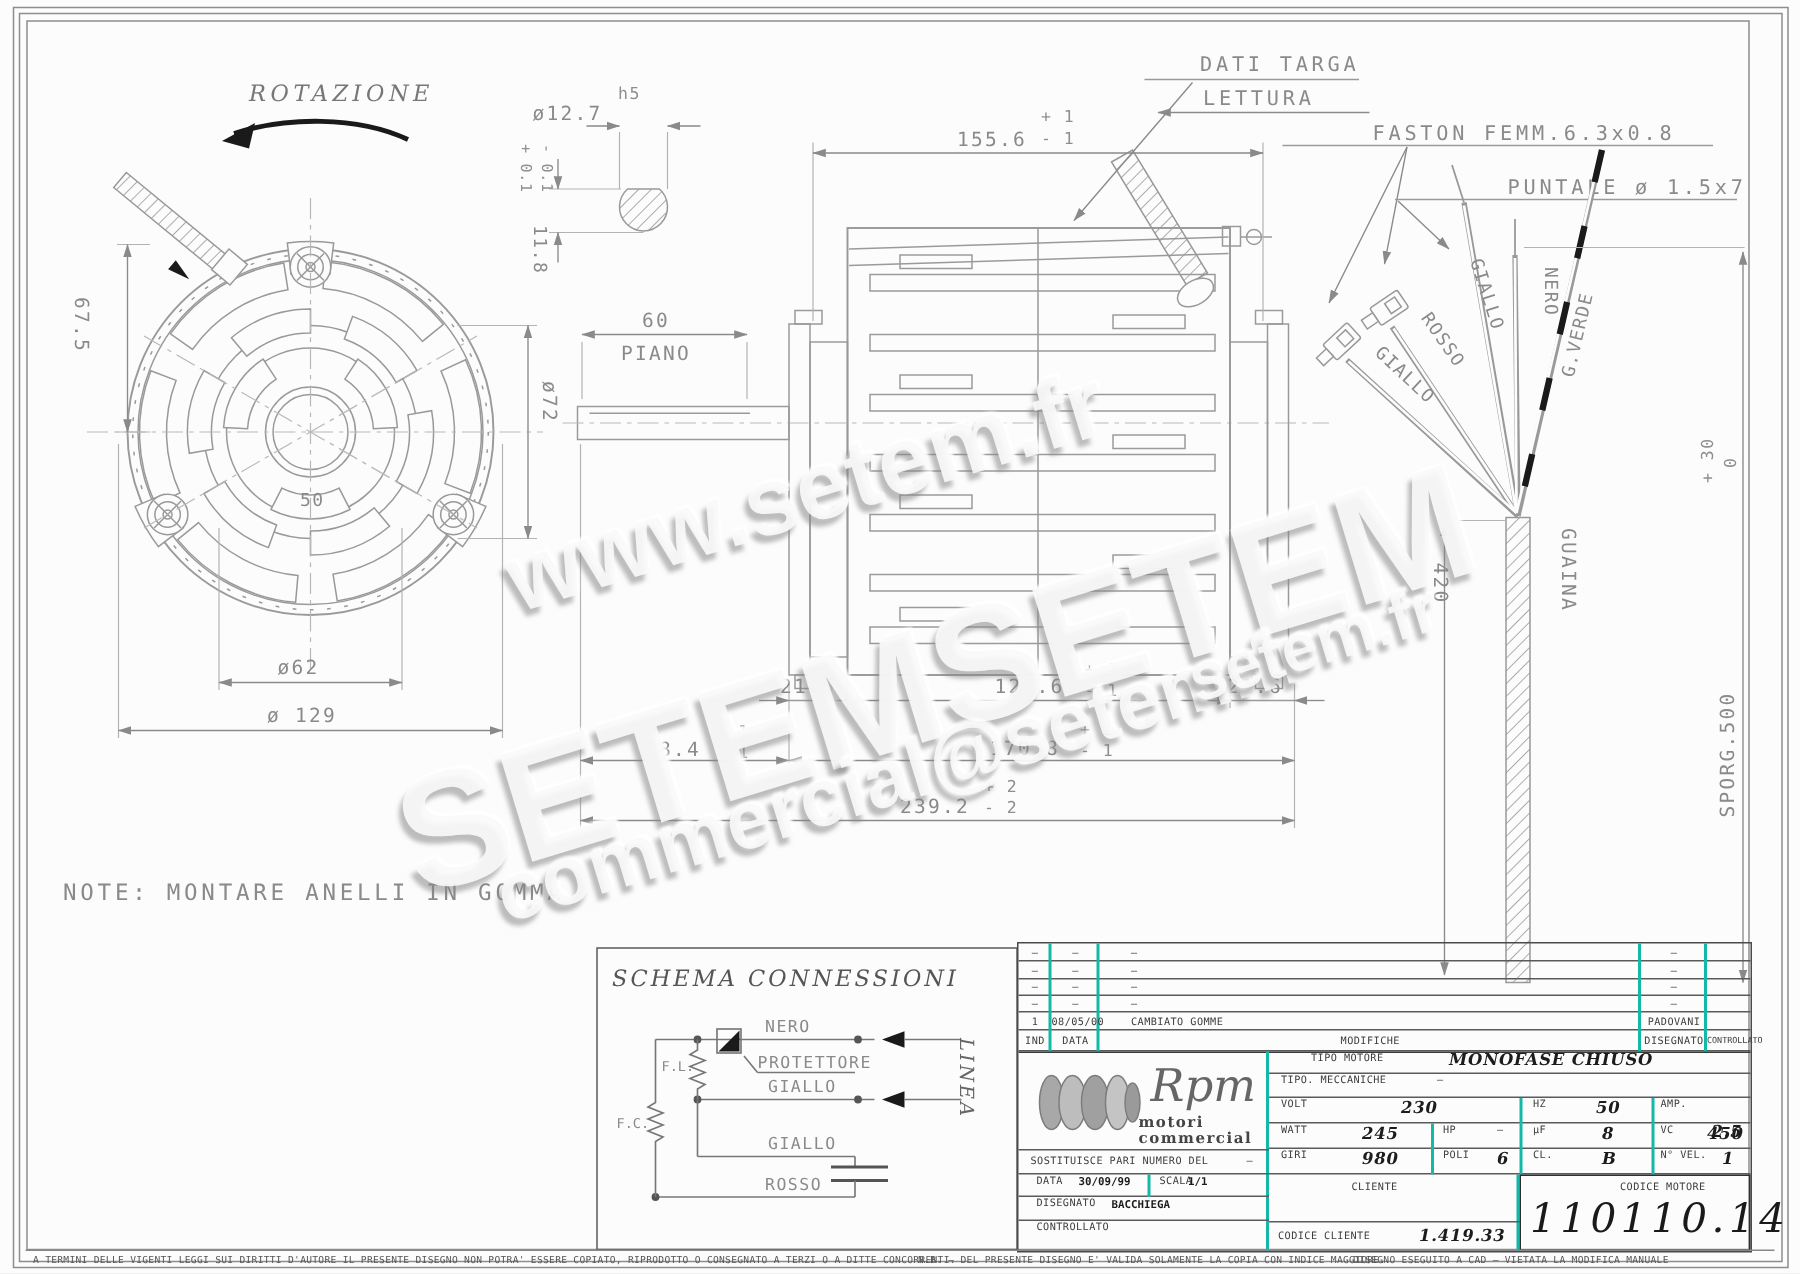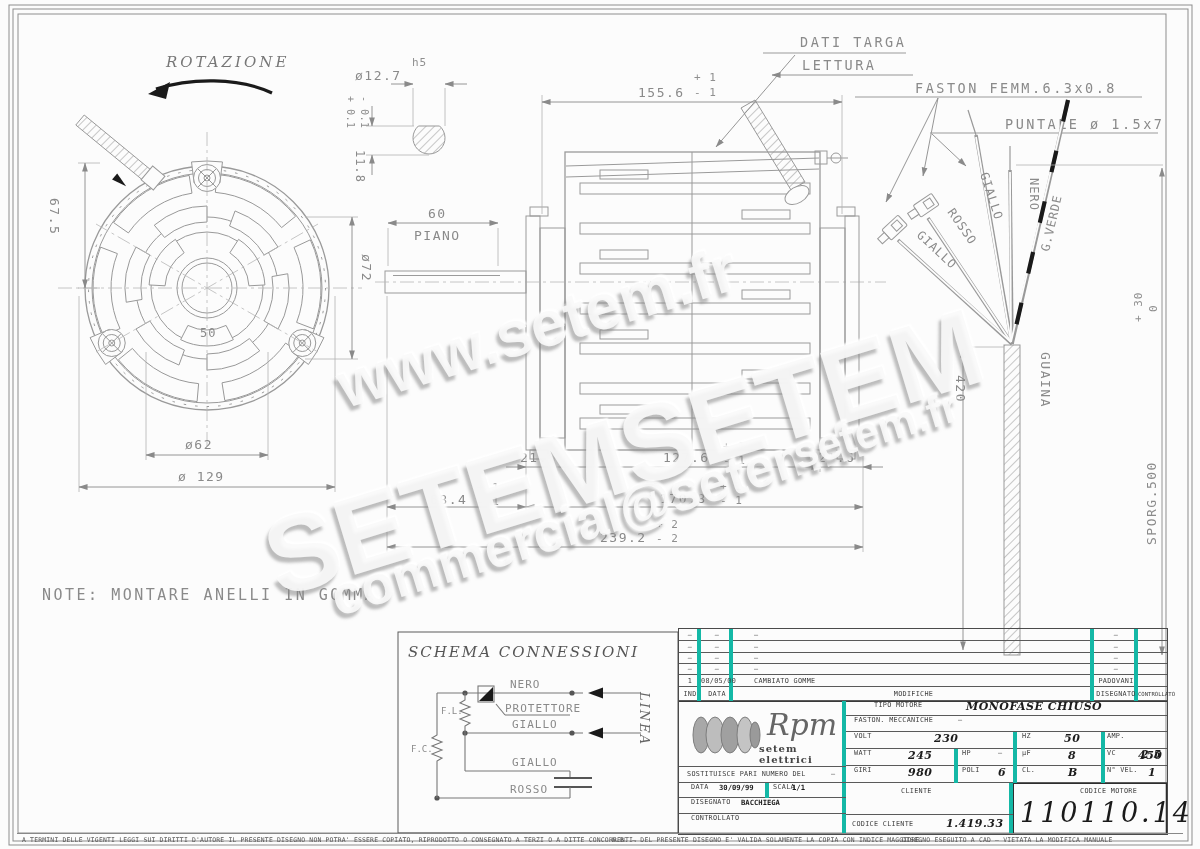--- a/index.html
+++ b/index.html
@@ -29,21 +29,21 @@
       color:rgba(250,250,250,.9);text-shadow:-4px 4px 3px rgba(135,135,135,.55),2px -2px 2px rgba(255,255,255,.9);
       transform-origin:center;pointer-events:none;white-space:nowrap;z-index:5;}
   
   .tb{position:absolute;left:678px;top:628px;width:488px;height:205px;z-index:4;background:transparent;}
   .tb .cell{position:absolute;box-sizing:border-box;color:#3d3d3d;}
   .lab{font:6.8px "DejaVu Sans Mono",monospace;letter-spacing:.3px;}
   .lab5{font:5.6px "DejaVu Sans Mono",monospace;}
   .valit{font:italic bold 11px "DejaVu Serif",serif;color:#1c1c1c;letter-spacing:.5px;}
   .valbd{font:bold 7.2px "DejaVu Sans Mono",monospace;color:#1c1c1c;}
   .bline{border-bottom:1px solid #5a5a5a;}
-  .rline{border-right:4px solid #14b8a6;}
+  .rline{border-right:2px solid #14b8a6;}
   .ctr{text-align:center;}
   .footer-strip{position:absolute;left:17px;top:833px;width:1166px;height:13px;z-index:4;
                 border-top:1px solid #888;color:#555;}
   .footer-strip span{position:absolute;top:2px;font:6.4px "DejaVu Sans Mono",monospace;letter-spacing:.2px;white-space:nowrap;}
   .logo-rpm{font:italic 30px "DejaVu Serif",serif;color:#666;}
   .logo-sub{font:bold 10px "DejaVu Serif",serif;color:#444;letter-spacing:1px;}
   .bigcode{font:italic 27px "DejaVu Serif",serif;color:#1a1a1a;letter-spacing:3px;}
 </style>
 </head>
 <body>
@@ -429,21 +429,21 @@
 
     <div class="cell" style="left:10px;top:82px;width:150px;height:52px;">
       <svg width="74" height="44" style="position:absolute;left:0;top:2px;">
         <ellipse cx="12" cy="22" rx="8" ry="18" fill="#a8a8a8" stroke="#7d7d7d"></ellipse>
         <ellipse cx="26" cy="22" rx="9" ry="18" fill="#bdbdbd" stroke="#7d7d7d"></ellipse>
         <ellipse cx="41" cy="22" rx="9" ry="18" fill="#a0a0a0" stroke="#7d7d7d"></ellipse>
         <ellipse cx="56" cy="22" rx="8" ry="18" fill="#c4c4c4" stroke="#7d7d7d"></ellipse>
         <ellipse cx="66" cy="22" rx="5" ry="13" fill="#9a9a9a" stroke="#7d7d7d"></ellipse>
       </svg>
       <span class="logo-rpm" style="position:absolute;left:78px;top:-4px;">Rpm</span>
-      <span class="logo-sub" style="position:absolute;left:70px;top:32px;">setem elettrici</span>
+      <span class="logo-sub" style="position:absolute;left:70px;top:32px;">motori commercial</span>
     </div>
 
     <div class="cell lab bline" style="left:0;top:137px;width:167px;height:17px;line-height:17px;padding-left:8px;">
       <span>SOSTITUISCE PARI NUMERO DEL</span>
       <span style="position:absolute;left:152px;">–</span>
     </div>
     <div class="cell" style="left:0;top:137px;width:167px;height:0;border-top:1px solid #5a5a5a;"></div>
     <div class="cell bline" style="left:0;top:154px;width:167px;height:15px;line-height:15px;">
       <span class="lab" style="position:absolute;left:12px;">DATA</span>
       <span class="valbd" style="position:absolute;left:40px;">30/09/99</span>
@@ -457,21 +457,21 @@
     </div>
     <div class="cell" style="left:0;top:185px;width:167px;height:20px;line-height:20px;">
       <span class="lab" style="position:absolute;left:12px;">CONTROLLATO</span>
     </div>
 
     <div class="cell bline" style="left:167px;top:72px;width:321px;height:15px;line-height:15px;">
       <span class="lab" style="position:absolute;left:28px;">TIPO MOTORE</span>
       <span class="valit" style="position:absolute;left:120px;top:-1px;">MONOFASE CHIUSO</span>
     </div>
     <div class="cell bline" style="left:167px;top:87px;width:321px;height:16px;line-height:16px;">
-      <span class="lab" style="position:absolute;left:8px;">FASTON. MECCANICHE</span>
+      <span class="lab" style="position:absolute;left:8px;">TIPO. MECCANICHE</span>
       <span class="lab" style="position:absolute;left:112px;">–</span>
     </div>
     <div class="cell bline" style="left:167px;top:103px;width:321px;height:17px;line-height:17px;">
       <span class="lab" style="position:absolute;left:8px;">VOLT</span>
       <span class="valit" style="position:absolute;left:88px;top:0;">230</span>
       <span class="cell rline" style="left:167px;top:0;width:0;height:17px;"></span>
       <span class="lab" style="position:absolute;left:176px;">HZ</span>
       <span class="valit" style="position:absolute;left:218px;top:0;">50</span>
       <span class="cell rline" style="left:255px;top:0;width:0;height:17px;"></span>
       <span class="lab" style="position:absolute;left:261px;">AMP.</span>

